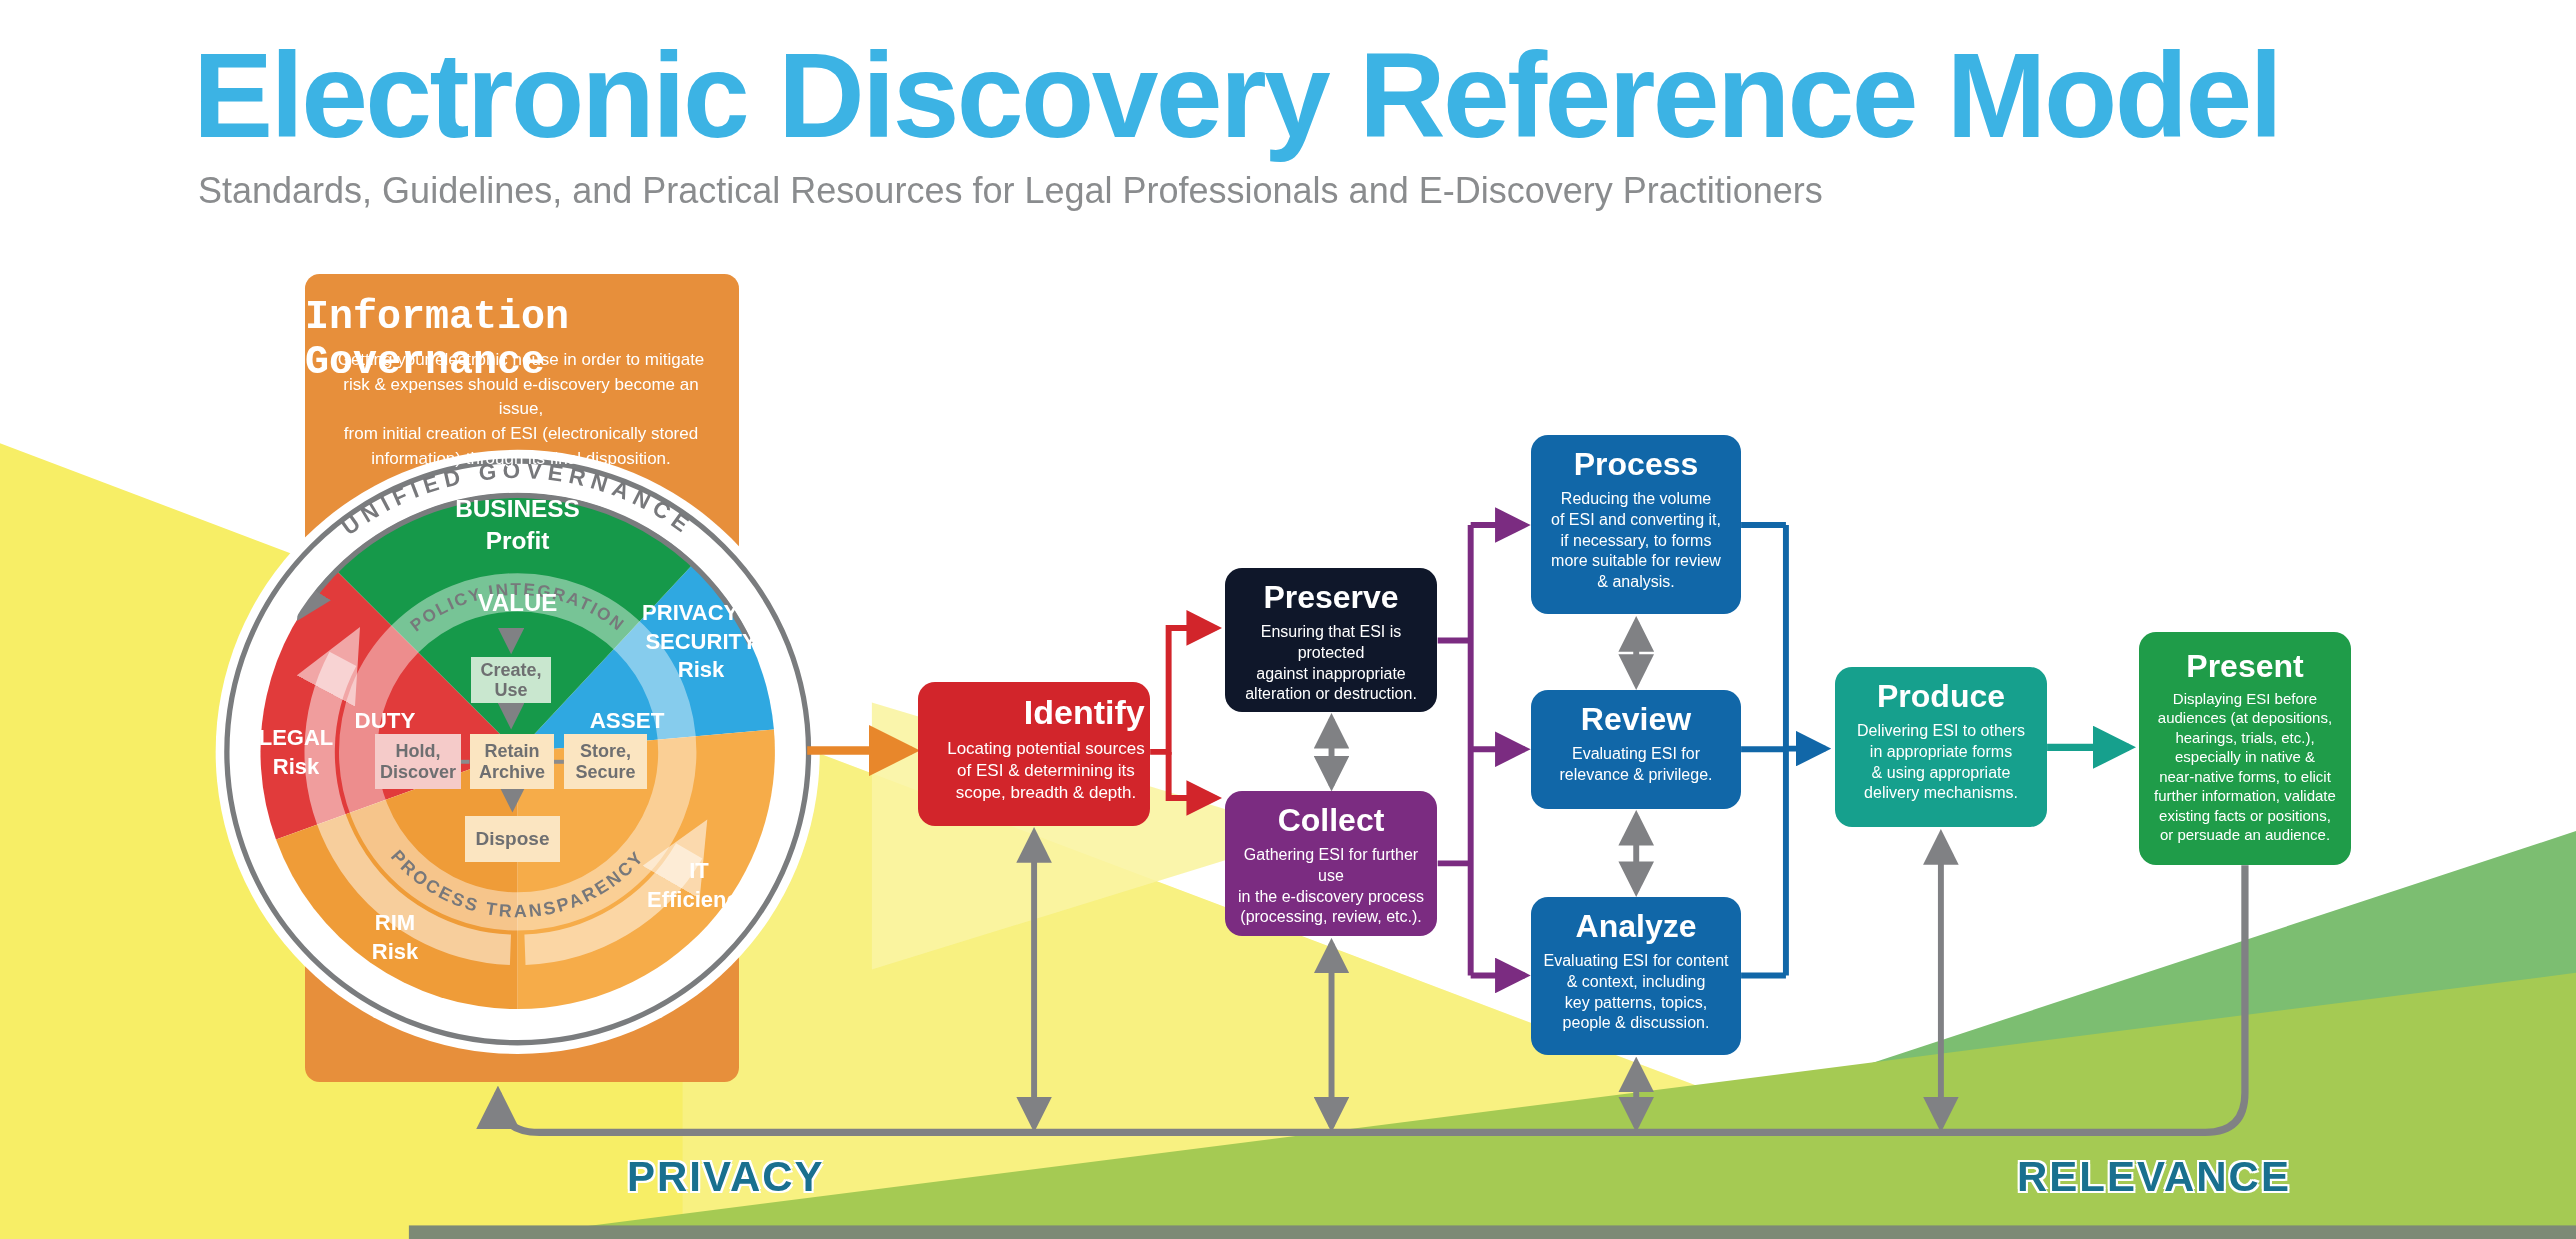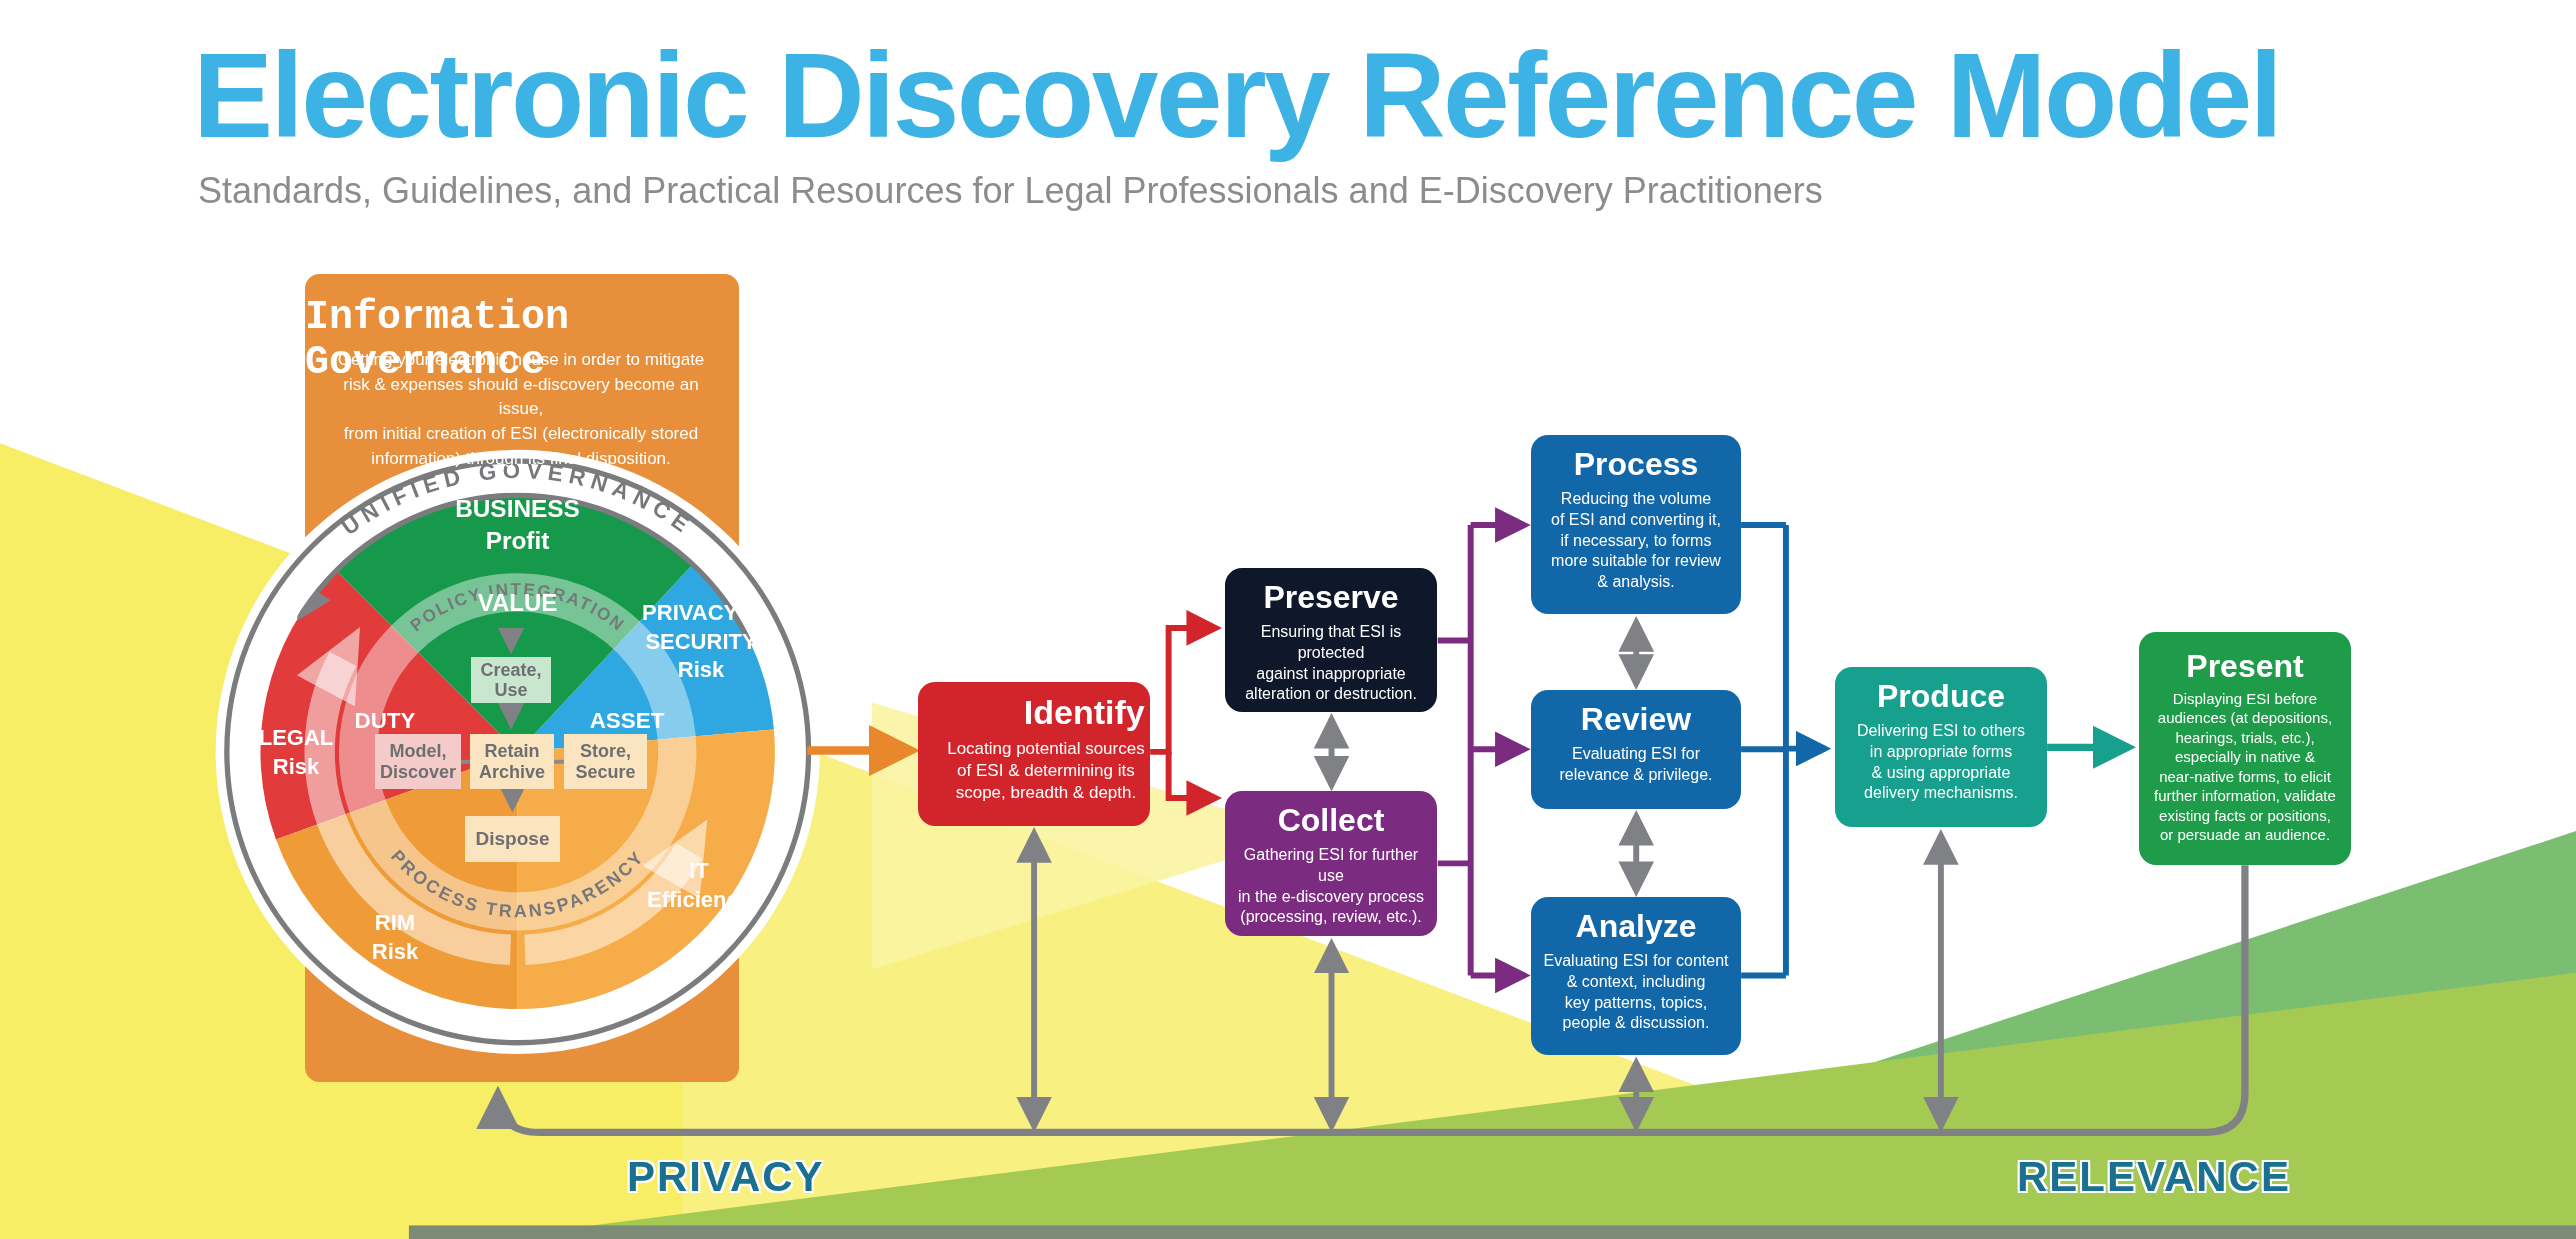--- a/index.html
+++ b/index.html
@@ -168,21 +168,21 @@
 Risk</div>
   <div class="wlabel" id="wl-rim">RIM
 Risk</div>
   <div class="wlabel" id="wl-it">IT
 Efficiency</div>
   <div class="wlabel" id="wl-value">VALUE</div>
   <div class="wlabel" id="wl-duty">DUTY</div>
   <div class="wlabel" id="wl-asset">ASSET</div>
 
   <div class="cbox" id="cb-create">Create, Use</div>
-  <div class="cbox" id="cb-hold">Model,
+  <div class="cbox" id="cb-hold">Hold,
 Discover</div>
   <div class="cbox" id="cb-retain">Retain
 Archive</div>
   <div class="cbox" id="cb-store">Store,
 Secure</div>
   <div class="cbox" id="cb-dispose">Dispose</div>
 
   <div class="stage" id="stage-identify">
     <h2>Identify</h2>
     <p>Locating potential sources

